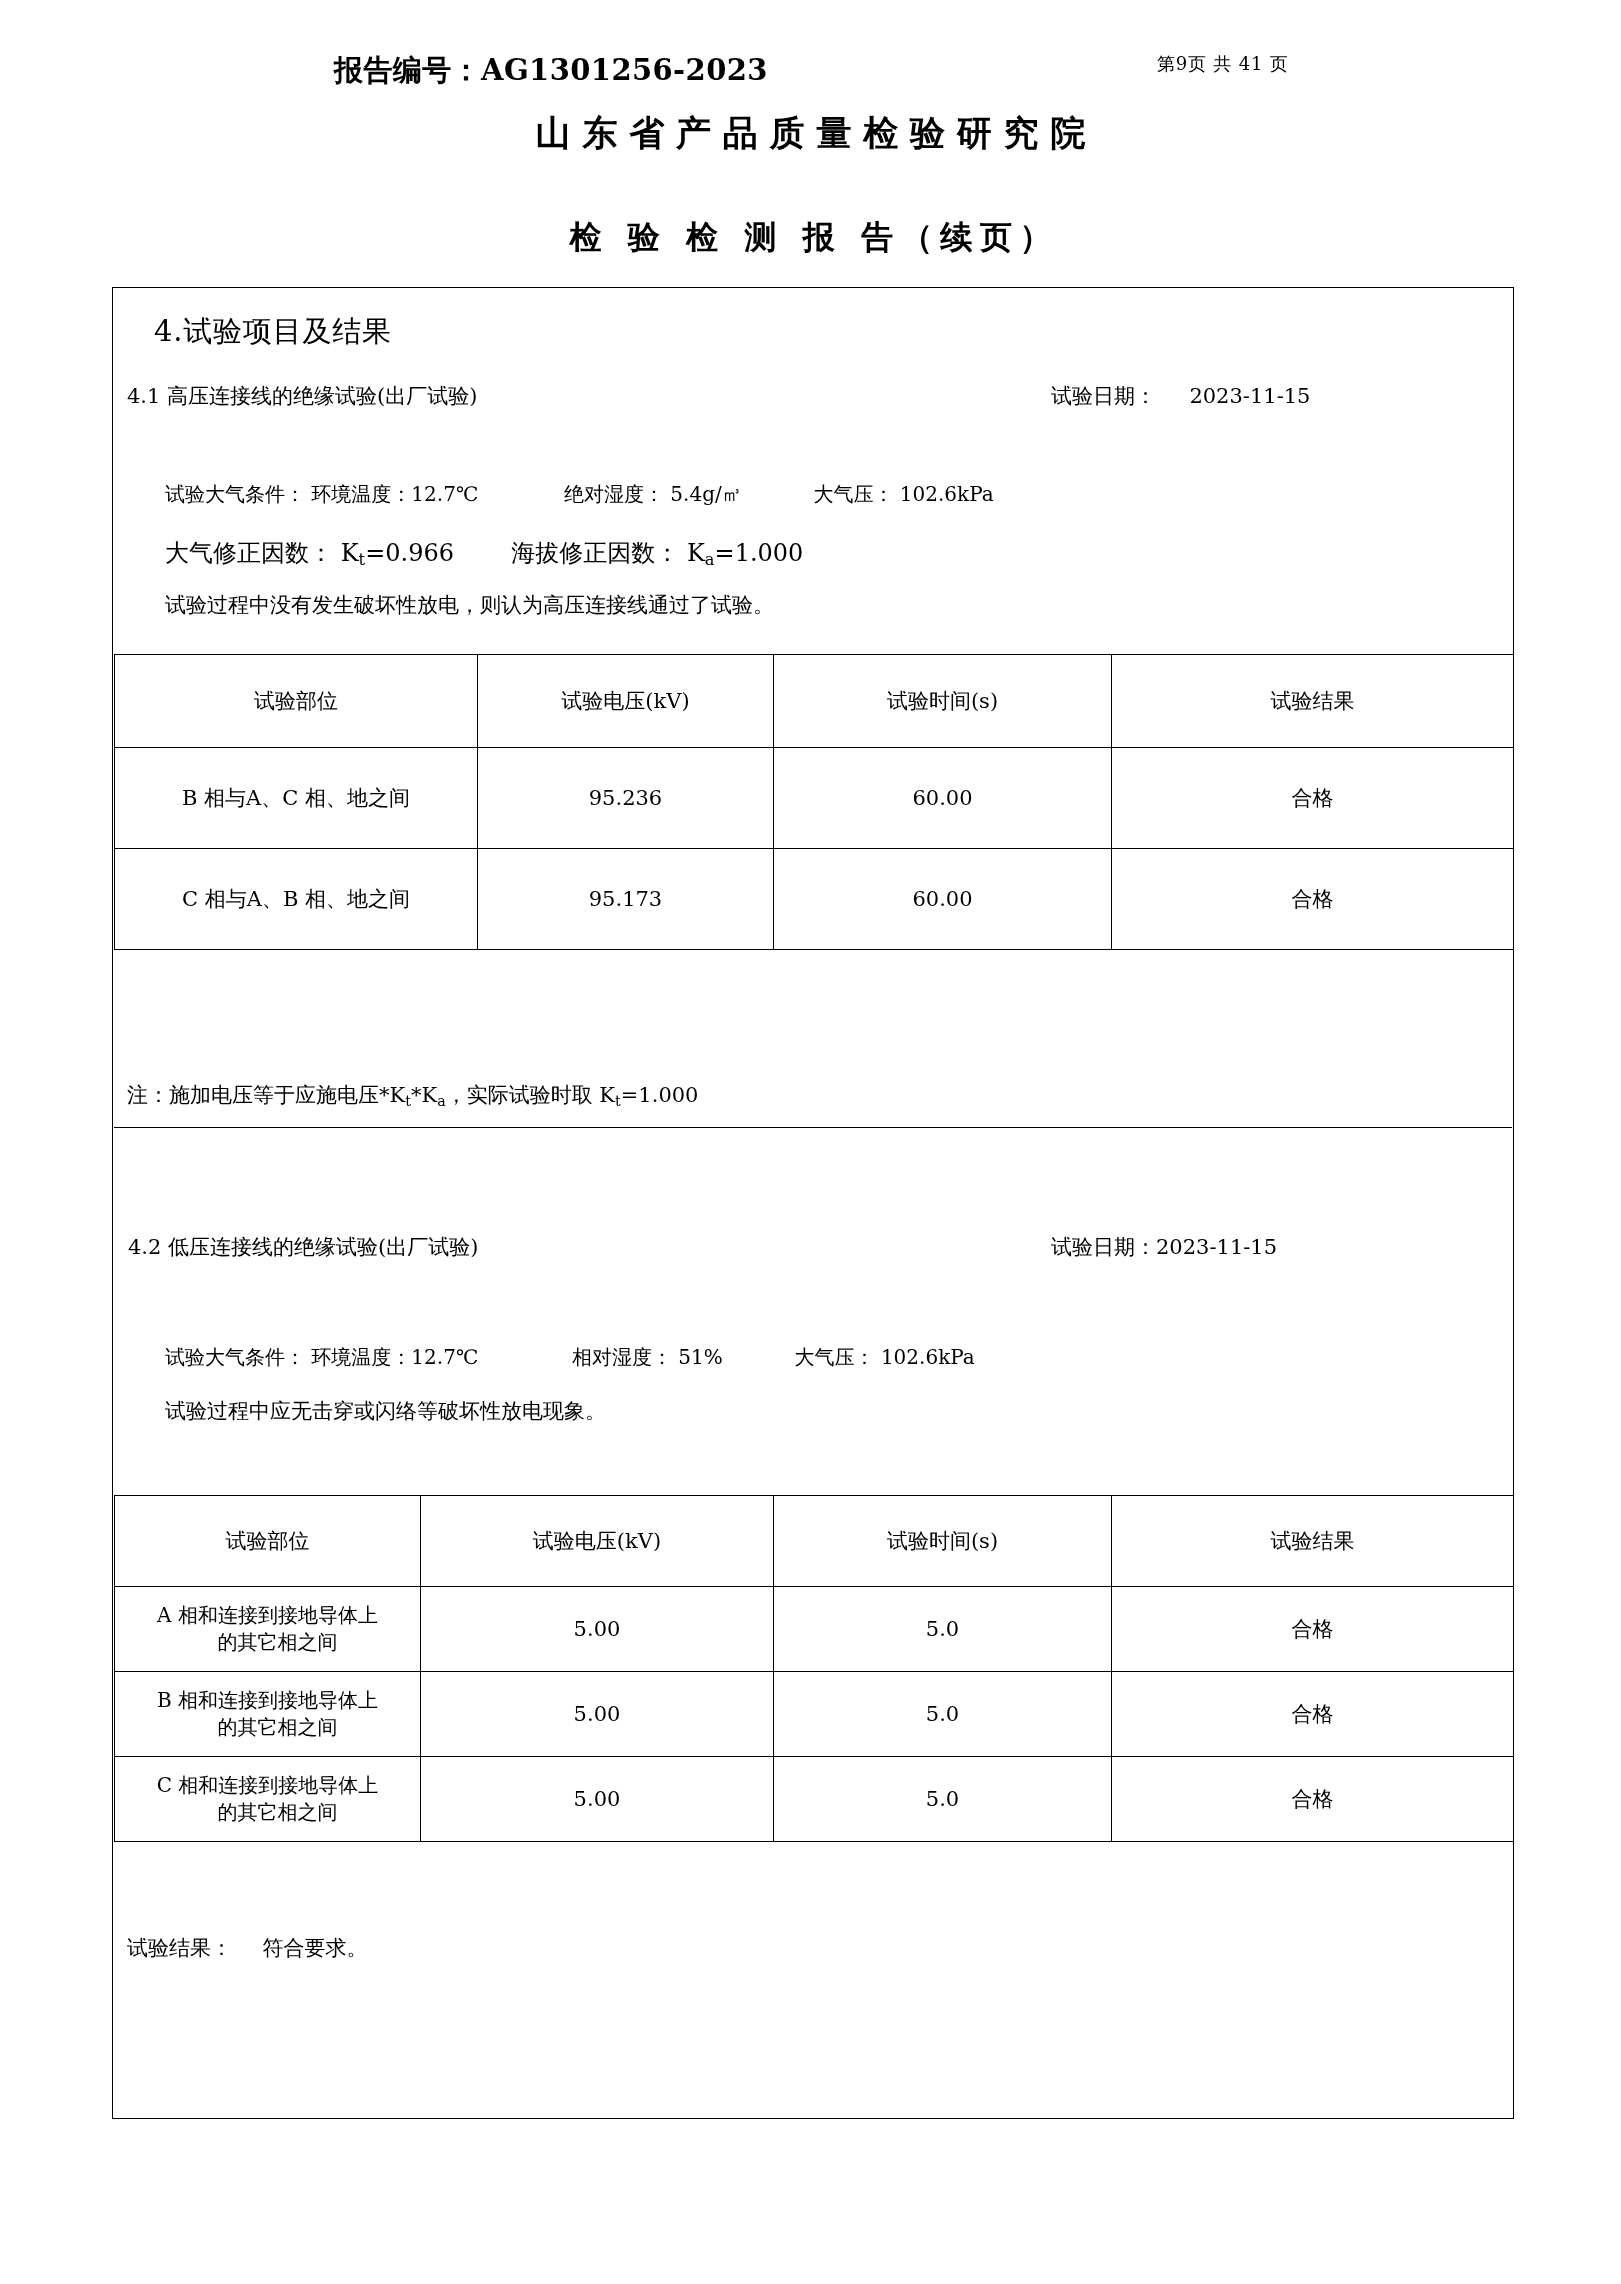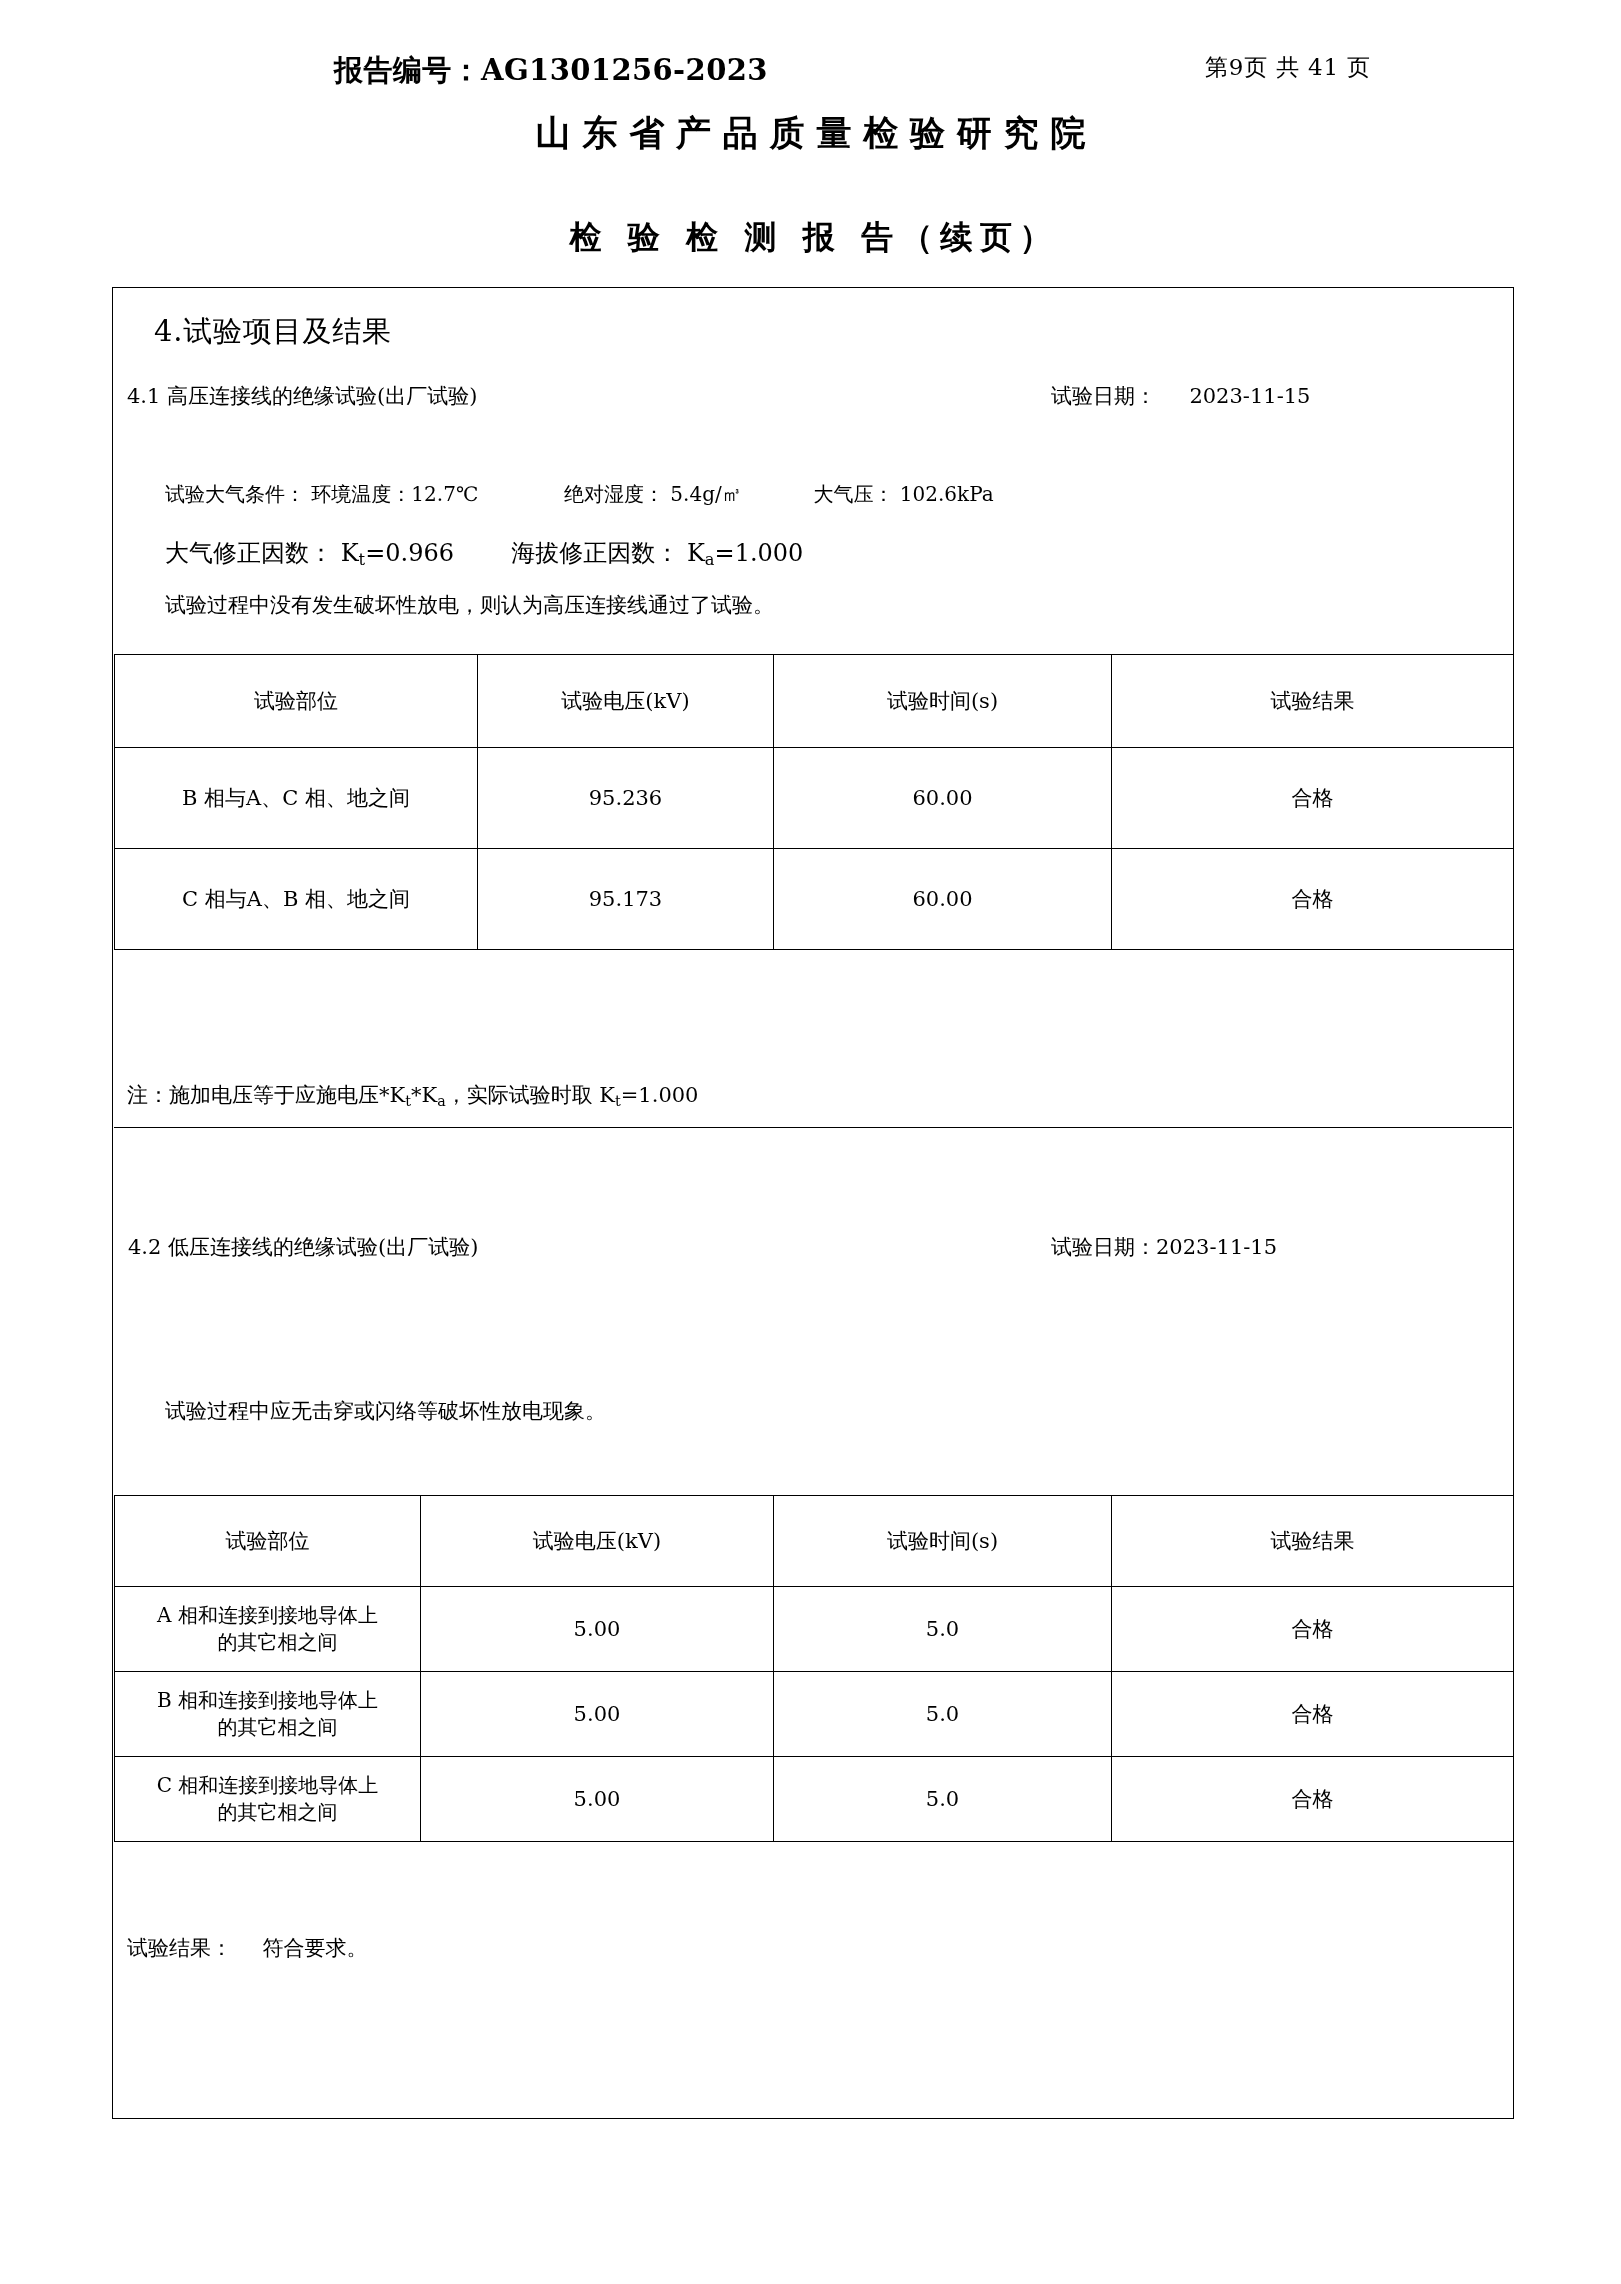--- a/index.html
+++ b/index.html
@@ -27,24 +27,23 @@
     top: 51px;
     font-size: 29px;
     letter-spacing: 0.4px;
     white-space: nowrap;
     font-weight: bold;
   }
   .hdr-page-no {
     position: absolute;
     left: 1157px;
     top: 52px;
-    font-size: 23px;
+    font-size: 18px;
     white-space: nowrap;
     letter-spacing: 0.8px;
-    margin-left: 48px;
   }
 
   .title1, .title2, .title3 {
     position: absolute;
     width: 1621px;
     text-align: center;
     font-weight: bold;
     white-space: nowrap;
   }
   .title1 {
@@ -256,20 +255,30 @@
     <span>注：施加电压等于应施电压*K</span><sub>t</sub><span>*K</span><sub>a</sub><span>，实际试验时取 K</span><sub>t</sub><span>=1.000</span>
   </div>
 
   <div class="sep1"></div>
 
   <div class="line l42-left">4.2 低压连接线的绝缘试验(出厂试验)</div>
   <div class="line l42-right">
     <span>试验日期：</span><span>2023-11-15</span>
   </div>
 
+  <div class="line l42-cond">
+    <span>试验大气条件：</span>
+    <span>环境温度：12.7℃</span>
+    <span class="gap1"></span>
+    <span>相对湿度：</span>
+    <span>51%</span>
+    <span class="gap2"></span>
+    <span>大气压：</span>
+    <span>102.6kPa</span>
+  </div>
 
   <div class="line l42-note1">试验过程中应无击穿或闪络等破坏性放电现象。</div>
 
   <table class="grid" id="table42">
     <colgroup>
         <col class="c1">
         <col class="c2">
         <col class="c3">
         <col class="c4">
       </colgroup>

